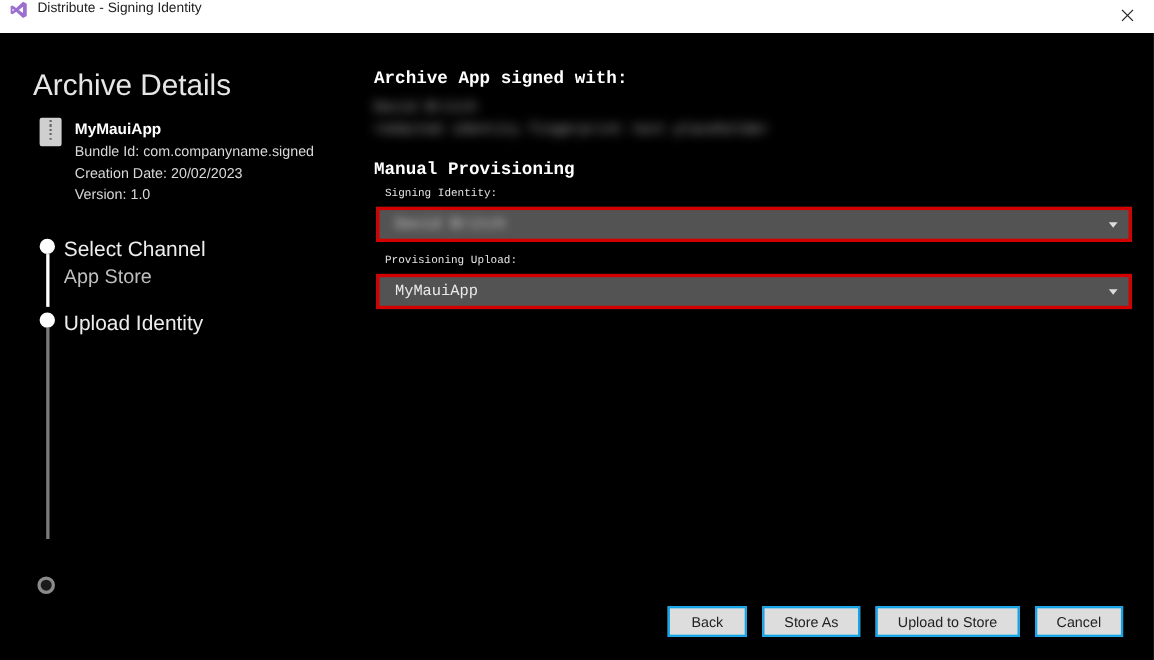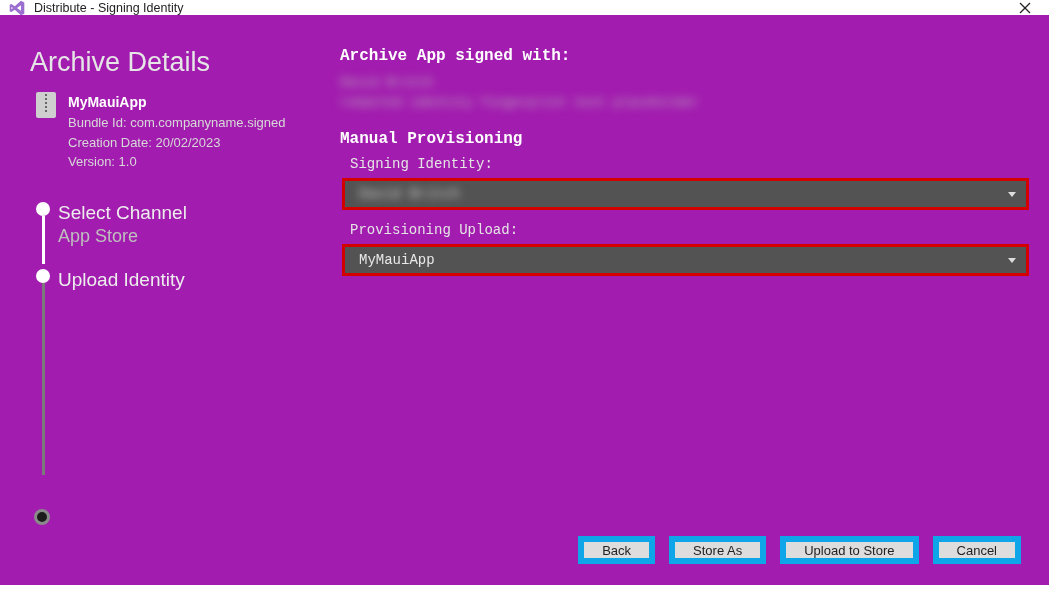--- a/index.html
+++ b/index.html
@@ -4,45 +4,44 @@
 <style>
   * { box-sizing: border-box; margin: 0; padding: 0; }
   body {
     width: 1049px;
     height: 600px;
     font-family: "Segoe UI", Arial, sans-serif;
     background: #fff;
     overflow: hidden;
   }
   .titlebar {
-    height: 15px;
+    height: 30px;
     background: #fff;
     display: flex;
-    align-items: center;
     padding: 0 4px 0 8px;
   }
   .titlebar .vs-logo {
     width: 18px; height: 18px;
     margin-right: 8px;
   }
   .titlebar .title {
     font-size: 12.5px;
     color: #222;
   }
   .titlebar .close {
     margin-left: auto;
     width: 40px; height: 28px;
     display: flex; align-items: center; justify-content: center;
     font-size: 16px;
     color: #222;
     cursor: pointer;
   }
   .dialog-body {
     height: 570px;
-    background: #a21caf;
+    background: #000000;
     display: flex;
     flex-direction: column;
     position: relative;
   }
   .content {
     flex: 1;
     display: flex;
     padding: 32px 20px 0 30px;
     color: #ddd;
   }
@@ -121,21 +120,21 @@
     margin-bottom: 8px;
   }
   .blurred {
     filter: blur(5px);
     color: #bbb;
     font-size: 13px;
     line-height: 1.5;
     margin-bottom: 18px;
   }
   .label {
-    font-size: 14px;
+    font-size: 10px;
     color: #e5e5e5;
     margin: 6px 0 6px 10px;
   }
   .select {
     margin: 0 0 12px 2px;
     height: 32px;
     background: #535353;
     display: flex;
     align-items: center;
     padding: 0 24px 0 14px;
@@ -164,21 +163,21 @@
     align-items: center;
     justify-content: flex-end;
     gap: 14px;
     padding: 0 28px 10px 0;
   }
   .btn {
     min-width: 72px;
     height: 28px;
     padding: 0 18px;
     background: #ddd;
-    border: 6px solid #0ea5e9;
+    border: 2px solid #0ea5e9;
     color: #222;
     font-size: 13px;
     cursor: pointer;
     font-family: inherit;
   }
 </style>
 </head>
 <body>
 
 <div class="titlebar">

